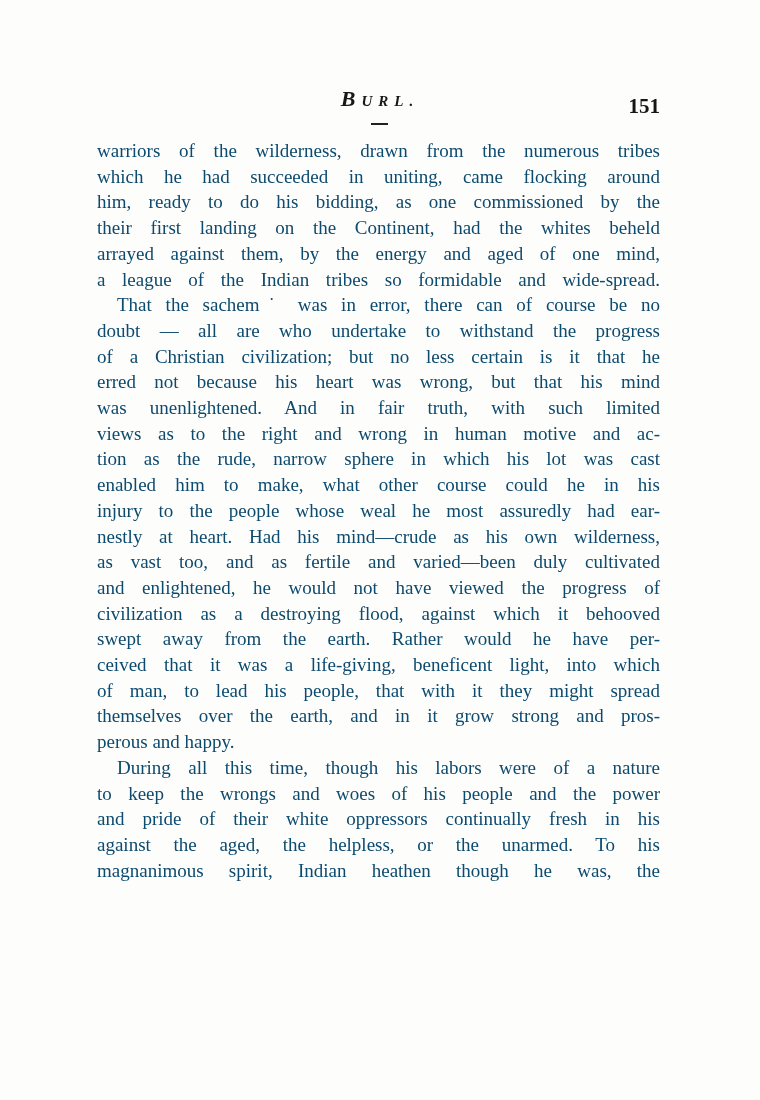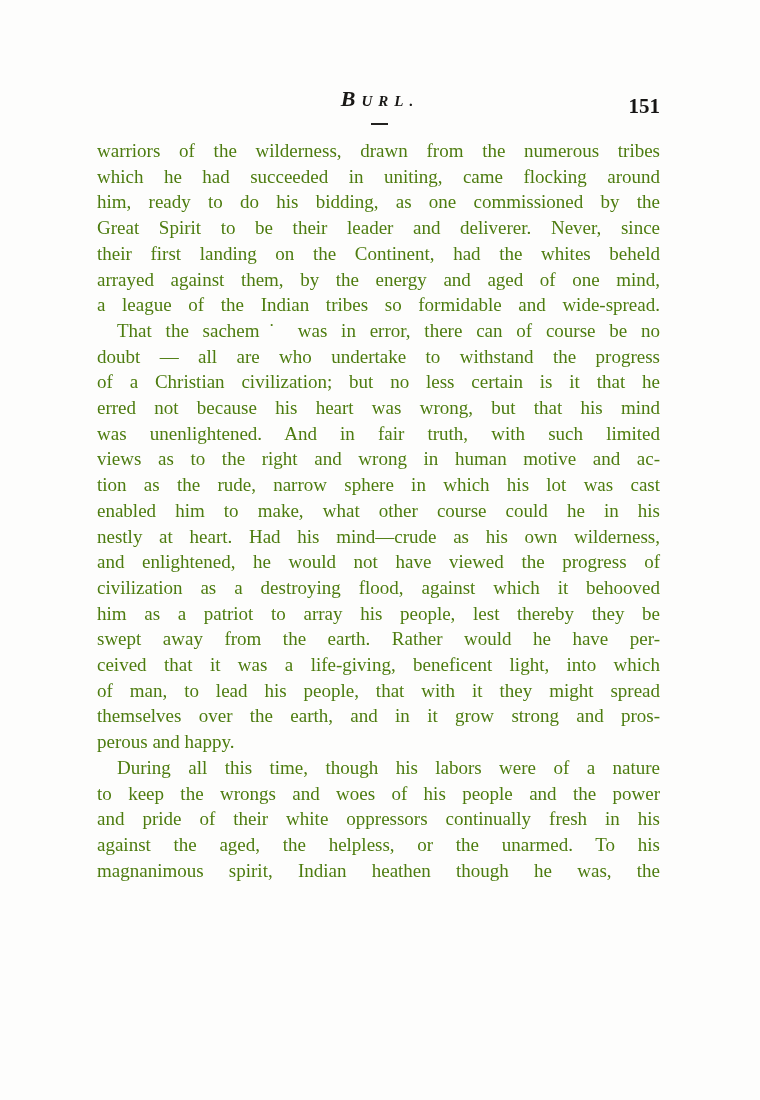--- a/index.html
+++ b/index.html
@@ -50,21 +50,21 @@
     background: #22211f;
   }
   
   .page-body {
     position: absolute;
     top: 138px;
     left: 97px;
     width: 563px;
     font-size: 19px;
     line-height: 25.7px;
-    color: #4d7c0f;
+    color: #0c4a6e;
   }
   .line {
     text-align: justify;
     text-align-last: justify;
     white-space: normal;
   }
   .line.end {
     text-align: left;
     text-align-last: left;
   }
@@ -80,39 +80,39 @@
   <div class="running-title">BURL.</div>
   <div class="page-number">151</div>
   <div class="header-rule"></div>
 
   <div class="page-body">
 
     <div>
       <div class="line">warriors of the wilderness, drawn from the numerous tribes</div>
       <div class="line">which he had succeeded in uniting, came flocking around</div>
       <div class="line">him, ready to do his bidding, as one commissioned by the</div>
-      <div class="line">Great Spirit to be their leader and deliverer. Never, since</div>
       <div class="line">their first landing on the Continent, had the whites beheld</div>
       <div class="line">arrayed against them, by the energy and aged of one mind,</div>
       <div class="line">a league of the Indian tribes so formidable and wide-spread.</div>
     </div>
 
     <div>
       <div class="line indent">That the sachem˙ was in error, there can of course be no</div>
       <div class="line">doubt — all are who undertake to withstand the progress</div>
       <div class="line">of a Christian civilization; but no less certain is it that he</div>
       <div class="line">erred not because his heart was wrong, but that his mind</div>
       <div class="line">was unenlightened. And in fair truth, with such limited</div>
       <div class="line">views as to the right and wrong in human motive and ac-</div>
       <div class="line">tion as the rude, narrow sphere in which his lot was cast</div>
       <div class="line">enabled him to make, what other course could he in his</div>
+      <div class="line">injury to the people whose weal he most assuredly had ear-</div>
       <div class="line">nestly at heart. Had his mind—crude as his own wilderness,</div>
+      <div class="line">as vast too, and as fertile and varied—been duly cultivated</div>
       <div class="line">and enlightened, he would not have viewed the progress of</div>
       <div class="line">civilization as a destroying flood, against which it behooved</div>
-      <div class="line">him as a patriot to array his people, lest thereby they be</div>
       <div class="line">swept away from the earth. Rather would he have per-</div>
       <div class="line">ceived that it was a life-giving, beneficent light, into which</div>
       <div class="line">of man, to lead his people, that with it they might spread</div>
       <div class="line">themselves over the earth, and in it grow strong and pros-</div>
       <div class="line end">perous and happy.</div>
     </div>
 
     <div>
       <div class="line indent">During all this time, though his labors were of a nature</div>
       <div class="line">to keep the wrongs and woes of his people and the power</div>

